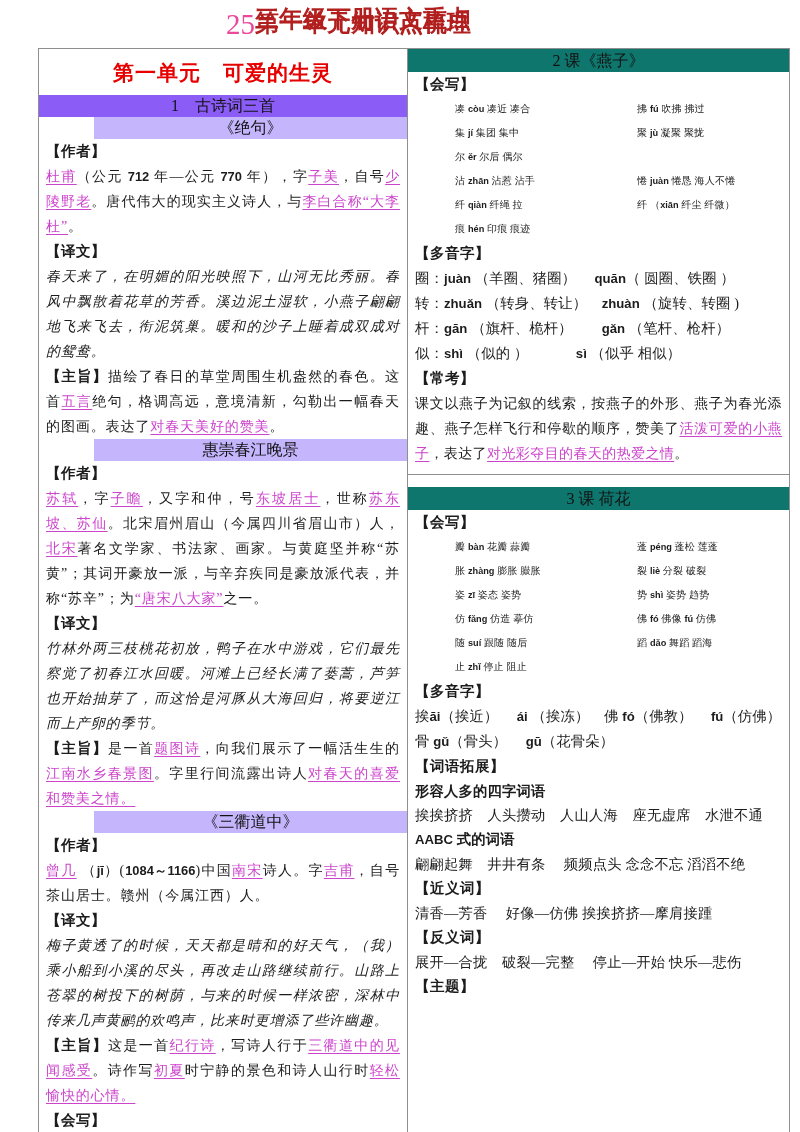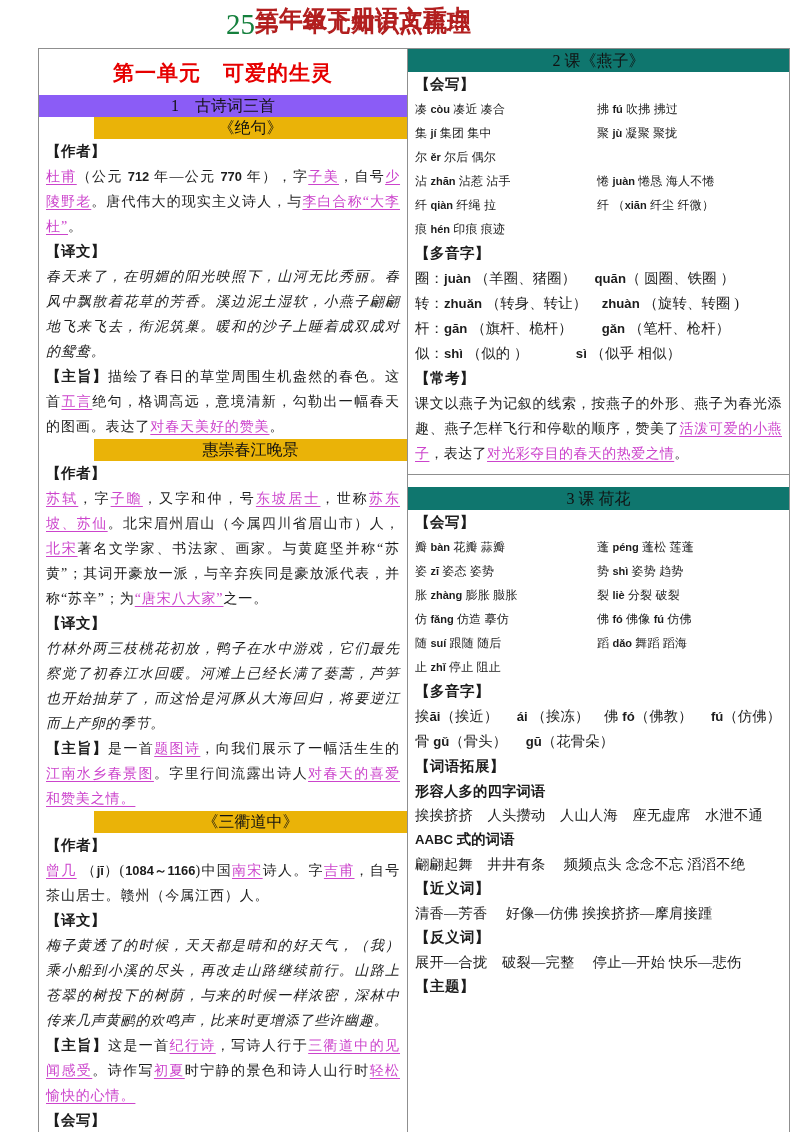--- a/index.html
+++ b/index.html
@@ -1,53 +1,53 @@
 <!DOCTYPE html>
 <html><head>
 <meta charset="utf-8">
 <style>
   html,body{margin:0;padding:0;background:#ffffff;}
   .page{position:relative;width:800px;height:1132px;background:#ffffff;overflow:hidden;
         font-family:"Liberation Serif","DejaVu Serif",serif;color:#1c1c1c;}
 
   
   .garble{position:absolute;top:6px;left:226px;height:42px;white-space:nowrap;}
-  .g25{font-size:29px;color:#15803d;font-family:"Liberation Serif",serif;vertical-align:top;line-height:36px;}
+  .g25{font-size:29px;color:#ec4899;font-family:"Liberation Serif",serif;vertical-align:top;line-height:36px;}
   .gwrap{display:inline-block;position:relative;width:232px;height:40px;vertical-align:top;}
   .ga,.gb{position:absolute;left:0;white-space:nowrap;font-size:24px;letter-spacing:0px;
           color:#b21f1f;font-weight:bold;font-family:"DejaVu Sans",sans-serif;}
   .ga{top:-3px;}
   .gb{top:1px;}
 
   
   .sheet{position:absolute;top:48px;left:38px;width:752px;min-height:1009px;
          border:1px solid #8f8f8f;box-sizing:border-box;display:flex;background:#fff;}
   .col{box-sizing:border-box;}
   .col-left{width:370px;border-right:1px solid #8f8f8f;padding:0 7px 6px 7px;}
   .col-right{width:382px;padding:0 7px 6px 7px;}
 
   .unit-title{color:#e60000;font-weight:bold;font-size:21px;text-align:center;margin:10px 0 8px 0;letter-spacing:1px;}
 
   .bar{margin:0 -7px;text-align:center;font-size:16px;line-height:22px;height:22px;color:#111;}
   .bar-light{background:#8b5cf6;}
-  .bar-dark{background:#eab308;margin-left:48px;}
+  .bar-dark{background:#c4b5fd;margin-left:48px;}
   .bar-mid{background:#0f766e;line-height:23px;height:23px;}
 
   .lbl{font-weight:600;font-size:14.5px;line-height:25px;letter-spacing:0.5px;}
   .para{margin:0;font-size:14px;line-height:25px;letter-spacing:0.9px;text-align:justify;}
   .para.kai{font-style:italic;}
   .col-right .para{letter-spacing:0.4px;}
 
   span.hl{color:#cc44cc;text-decoration:underline;text-underline-offset:3px;}
   span.lbl{font-weight:600;letter-spacing:0.5px;}
   span.py{font-family:"Liberation Sans","DejaVu Sans",sans-serif;font-weight:600;font-size:0.92em;letter-spacing:0;}
 
   .wrow{display:flex;font-size:13.8px;line-height:20px;letter-spacing:0.2px;}
   .wrow .wc:first-child{width:168px;flex:none;}
-  .col-right .wrow{line-height:24px;font-size:12px;}
+  .col-right .wrow{line-height:24px;font-size:10px;margin-left:40px;}
   .col-right .wrow .wc:first-child{width:182px;flex:none;}
 
   .pline{font-size:14.3px;line-height:24px;letter-spacing:0.2px;}
   .bold{font-weight:bold;}
 
   .sect-split{border-top:1px solid #8f8f8f;margin:8px -7px 12px -7px;height:0;}
 </style>
 </head>
 <body>
 
@@ -132,26 +132,26 @@
       <div class="sect-split"></div>
 
       <div class="bar bar-mid">3 课  荷花</div>
       <div class="lbl">【会写】</div>
       <div>
         <div class="wrow">
             <span class="wc autolatin">瓣 <span class="py">bàn</span>  花瓣 蒜瓣</span>
             <span class="wc autolatin">蓬 <span class="py">péng</span>  蓬松 莲蓬</span>
           </div>
         <div class="wrow">
+            <span class="wc autolatin">胀 <span class="py">zhàng</span> 膨胀 臌胀</span>
+            <span class="wc autolatin">裂 <span class="py">liè</span> 分裂  破裂</span>
+          </div>
+        <div class="wrow">
             <span class="wc autolatin">姿 <span class="py">zī</span>  姿态 姿势</span>
             <span class="wc autolatin">势 <span class="py">shì</span>  姿势 趋势</span>
-          </div>
-        <div class="wrow">
-            <span class="wc autolatin">胀 <span class="py">zhàng</span> 膨胀 臌胀</span>
-            <span class="wc autolatin">裂 <span class="py">liè</span> 分裂  破裂</span>
           </div>
         <div class="wrow">
             <span class="wc autolatin">仿 <span class="py">fǎng</span> 仿造 摹仿</span>
             <span class="wc autolatin">佛 <span class="py">fó</span> 佛像  <span class="py">fú</span> 仿佛</span>
           </div>
         <div class="wrow">
             <span class="wc autolatin">随 <span class="py">suí</span>  跟随 随后</span>
             <span class="wc autolatin">蹈 <span class="py">dǎo</span> 舞蹈 蹈海</span>
           </div>
         <div class="wrow">

